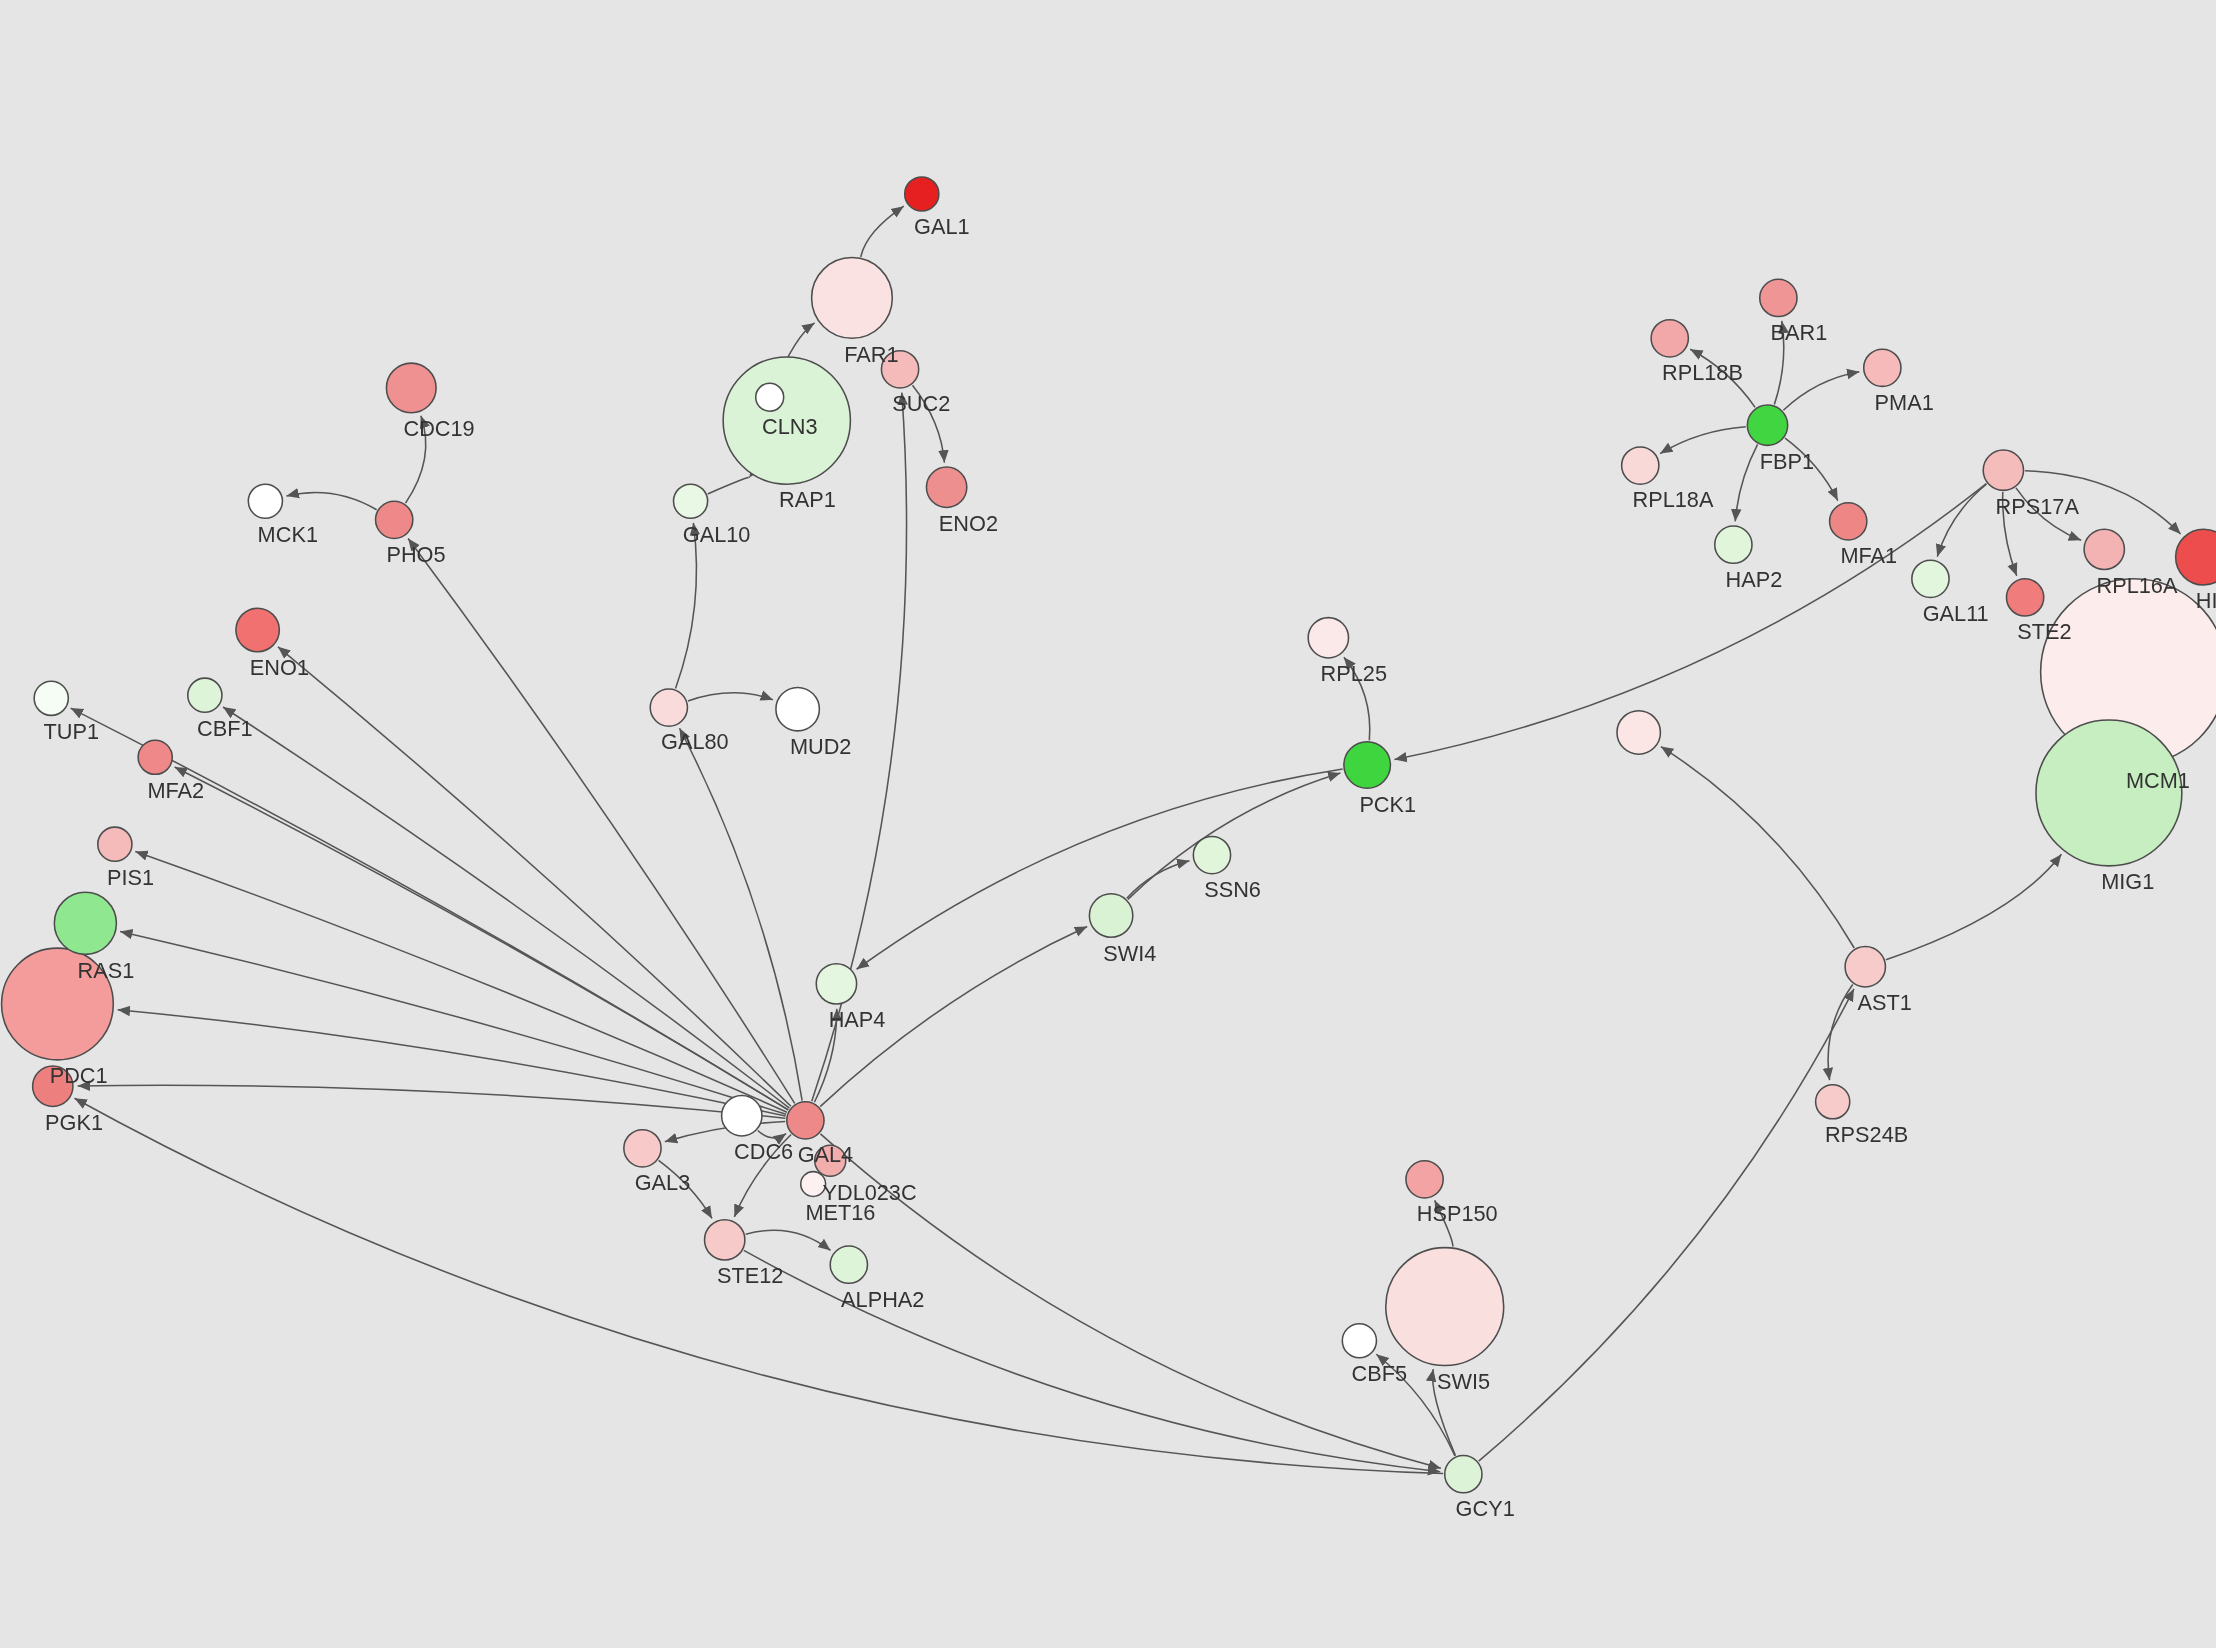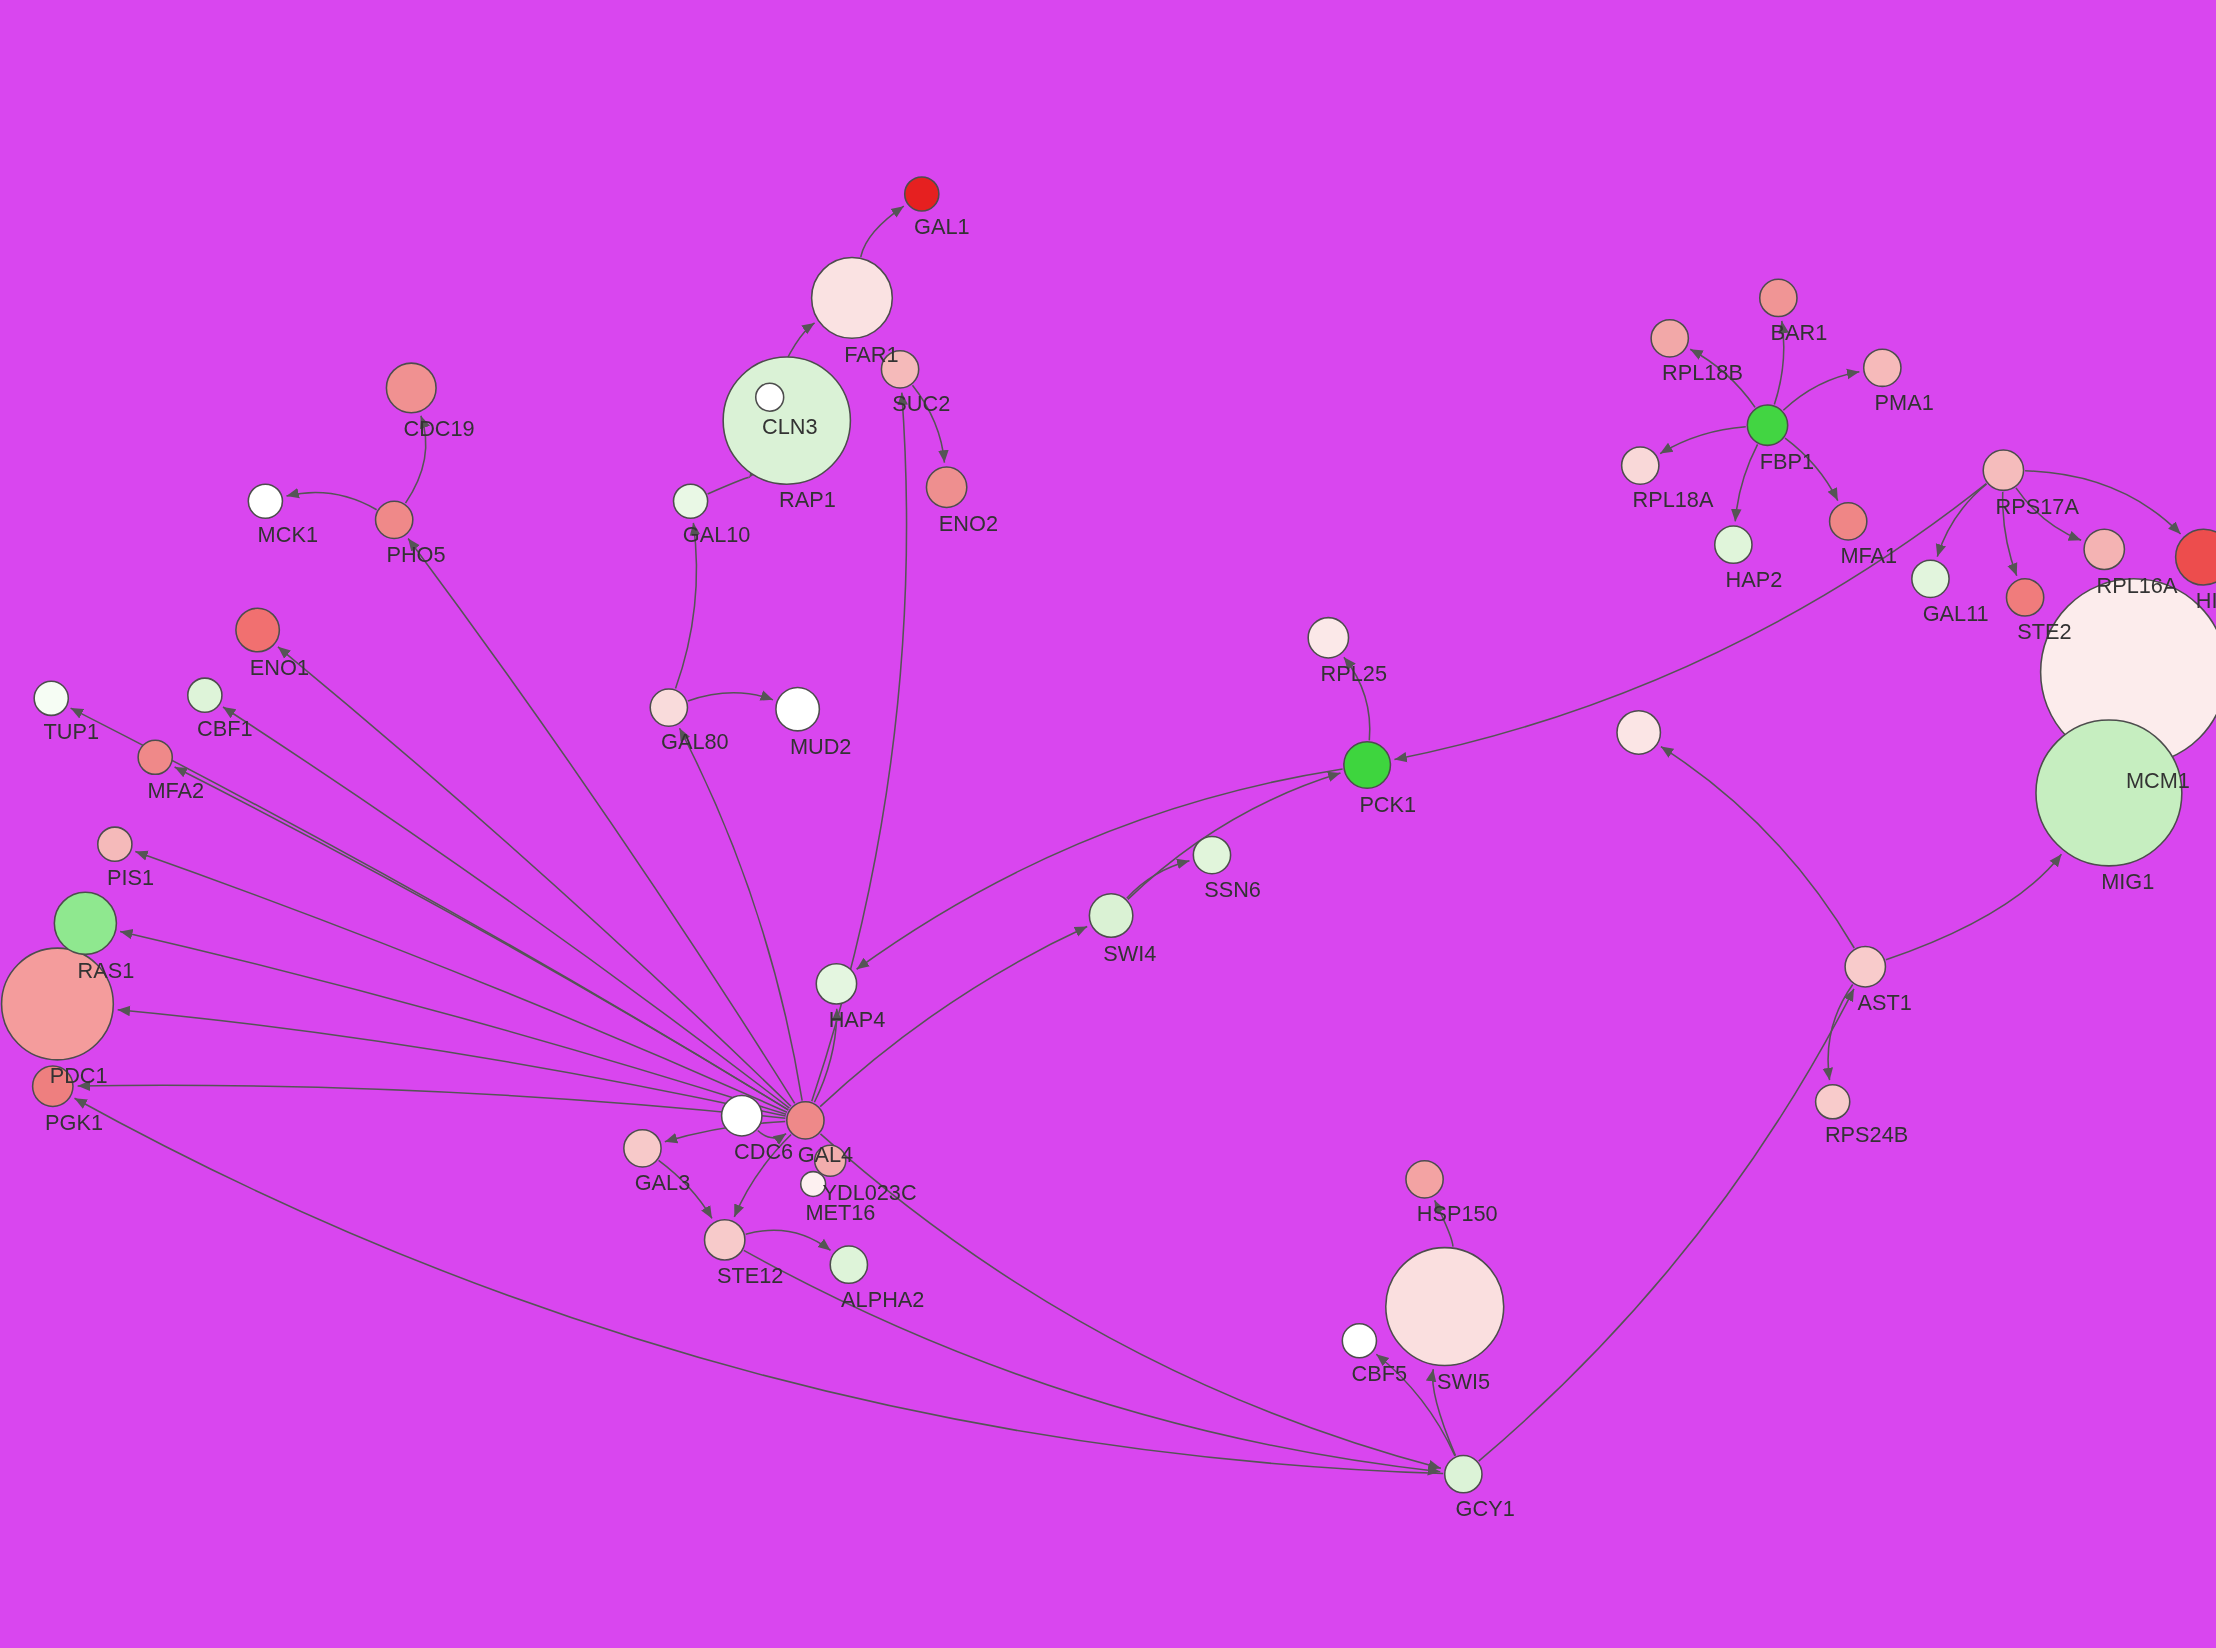--- a/index.html
+++ b/index.html
@@ -6,21 +6,21 @@
     margin: 0;
     padding: 0;
     width: 100%;
     height: 100%;
     background: #ffffff;
     overflow: hidden;
   }
   .stage {
     width: 100vw;
     height: 100vh;
-    background: #d946ef;
+    background: #e5e5e5;
   }
   svg {
     display: block;
     width: 100%;
     height: 100%;
   }
   svg text {
     font-family: "Liberation Sans", sans-serif;
     pointer-events: none;
   }

